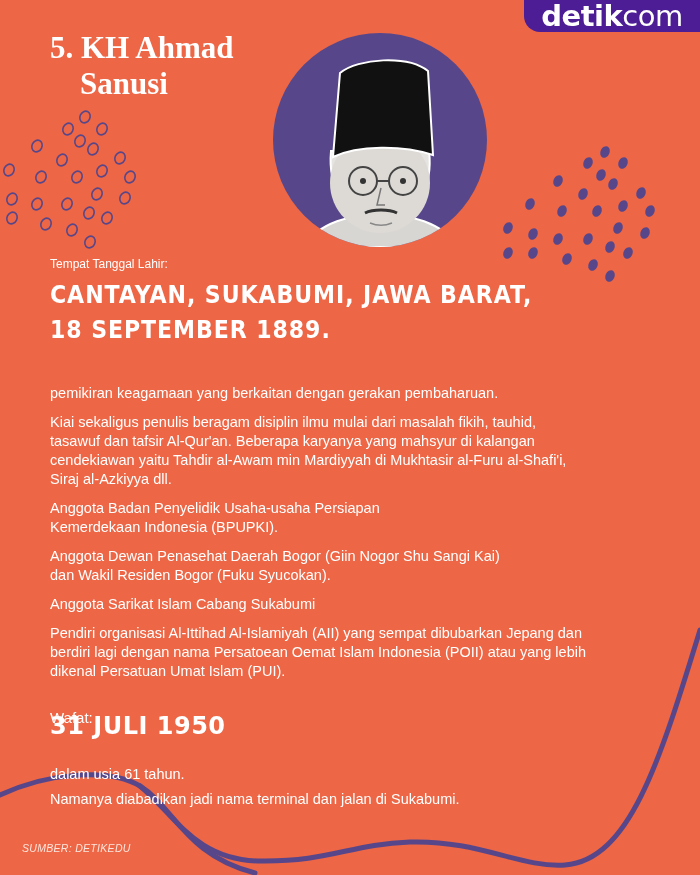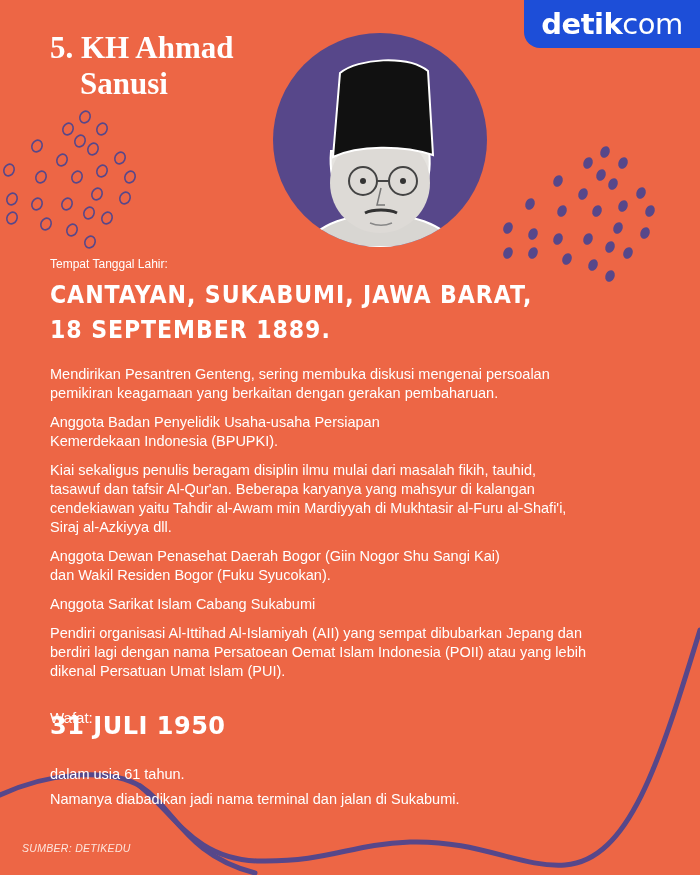--- a/index.html
+++ b/index.html
@@ -5,22 +5,22 @@
   * { margin: 0; padding: 0; box-sizing: border-box; }
   html, body { width: 700px; height: 875px; overflow: hidden; }
   body {
     background: #ed6645;
     font-family: "Liberation Sans", sans-serif;
     color: #ffffff;
     position: relative;
   }
   .logo-badge {
     position: absolute; top: 0; right: 0;
-    width: 176px; height: 48px;
-    background: #1d4ed8;
+    width: 176px; height: 32px;
+    background: #4c1d95;
     border-bottom-left-radius: 16px;
     display: flex; align-items: center; justify-content: center;
     font-family: "DejaVu Sans", sans-serif;
     font-size: 29px; color: #fff; letter-spacing: -0.5px;
   }
   .logo-badge .b1 { font-weight: bold; }
   .logo-badge .b2 { font-weight: normal; }
   .title {
     position: absolute; left: 50px; top: 30px;
     font-family: Liberation Serif, serif;
@@ -168,34 +168,34 @@
 </div>
 
 <div class="born-label">Tempat Tanggal Lahir:</div>
 <div class="born-value">
   <div>CANTAYAN, SUKABUMI, JAWA BARAT,</div>
   <div>18 SEPTEMBER 1889.</div>
 </div>
 
 <div class="paras">
   <p>
-    <span>Mendirikan Pesantren Genteng, sering membuka diskusi mengenai persoalan</span><br>
+    <br>
     <span>pemikiran keagamaan yang berkaitan dengan gerakan pembaharuan.</span>
-  </p>
-  <p>
-    <span>Anggota Badan Penyelidik Usaha-usaha Persiapan</span><br>
-    <span>Kemerdekaan Indonesia (BPUPKI).</span>
   </p>
   <p>
     <span>Kiai sekaligus penulis beragam disiplin ilmu mulai dari masalah fikih, tauhid,</span><br>
     <span>tasawuf dan tafsir Al-Qur'an. Beberapa karyanya yang mahsyur di kalangan</span><br>
     <span>cendekiawan yaitu Tahdir al-Awam min Mardiyyah di Mukhtasir al-Furu al-Shafi'i,</span><br>
     <span>Siraj al-Azkiyya dll.</span>
   </p>
   <p>
+    <span>Anggota Badan Penyelidik Usaha-usaha Persiapan</span><br>
+    <span>Kemerdekaan Indonesia (BPUPKI).</span>
+  </p>
+  <p>
     <span>Anggota Dewan Penasehat Daerah Bogor (Giin Nogor Shu Sangi Kai)</span><br>
     <span>dan Wakil Residen Bogor (Fuku Syucokan).</span>
   </p>
   <p>
     <span>Anggota Sarikat Islam Cabang Sukabumi</span>
   </p>
   <p>
     <span>Pendiri organisasi Al-Ittihad Al-Islamiyah (AII) yang sempat dibubarkan Jepang dan</span><br>
     <span>berdiri lagi dengan nama Persatoean Oemat Islam Indonesia (POII) atau yang lebih</span><br>
     <span>dikenal Persatuan Umat Islam (PUI).</span>

